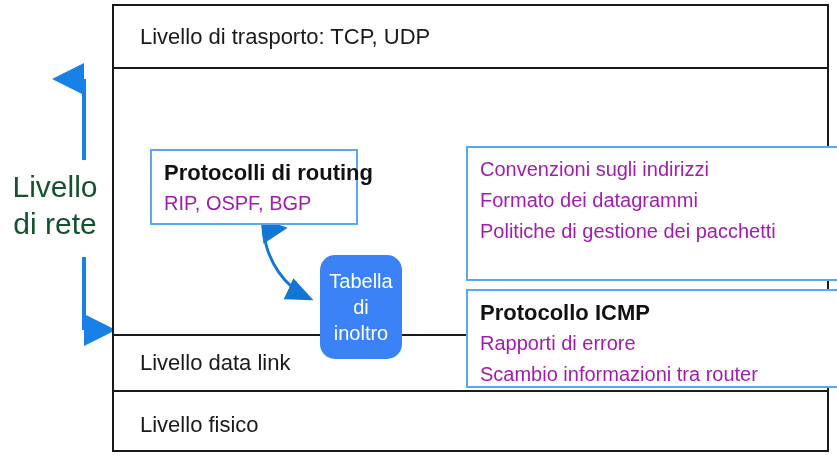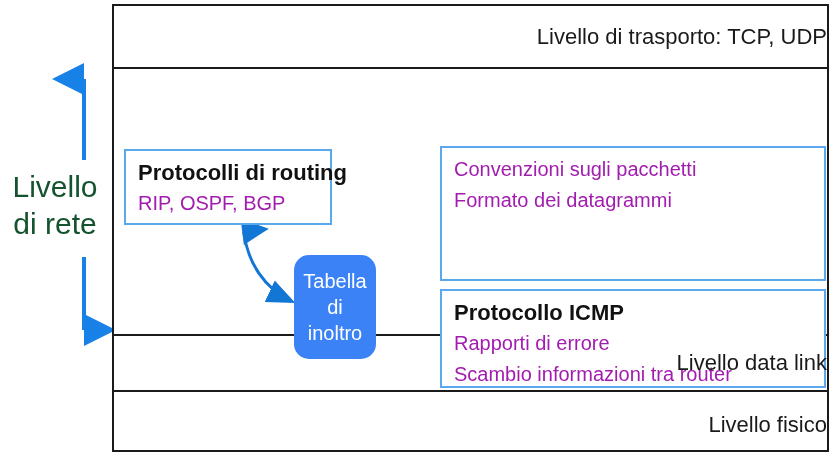--- a/index.html
+++ b/index.html
@@ -58,23 +58,24 @@
     box-sizing: border-box;
     border: 2px solid #1a1a1a;
     background: #ffffff;
   }
   .stack-row {
     position: relative;
     box-sizing: border-box;
     width: 100%;
     display: flex;
     align-items: center;
-    justify-content: flex-end;
+    justify-content: flex-start;
     color: #1a1a1a;
     font-size: 22px;
+    padding-left: 26px;
   }
   #row-transport {
     height: 63px;
     border-bottom: 2px solid #1a1a1a;
   }
   #row-network {
     height: 267px;
     border-bottom: 2px solid #1a1a1a;
     display: block;
   }
@@ -202,22 +203,23 @@
           </defs>
           <path d="M128,164 C132,196 150,222 176,234" fill="none" stroke="#1176d4" stroke-width="3" marker-start="url(#curveHeadA)" marker-end="url(#curveHeadB)"></path>
         </svg>
 
         <div class="pane" id="pane-routing">
           <div class="pane-title">Protocolli di routing</div>
           <div class="pane-line">RIP, OSPF, BGP</div>
         </div>
 
         <div class="pane" id="pane-ip">
-          <div class="pane-line">Convenzioni sugli pacchetti</div>
+          <div class="pane-line">Convenzioni sugli indirizzi</div>
           <div class="pane-line">Formato dei datagrammi</div>
+          <div class="pane-line">Politiche di gestione dei pacchetti</div>
         </div>
 
         <div class="pane" id="pane-icmp">
           <div class="pane-title">Protocollo ICMP</div>
           <div class="pane-line">Rapporti di errore</div>
           <div class="pane-line">Scambio informazioni tra router</div>
         </div>
 
         <div id="tabella">
           <div>Tabella</div>

